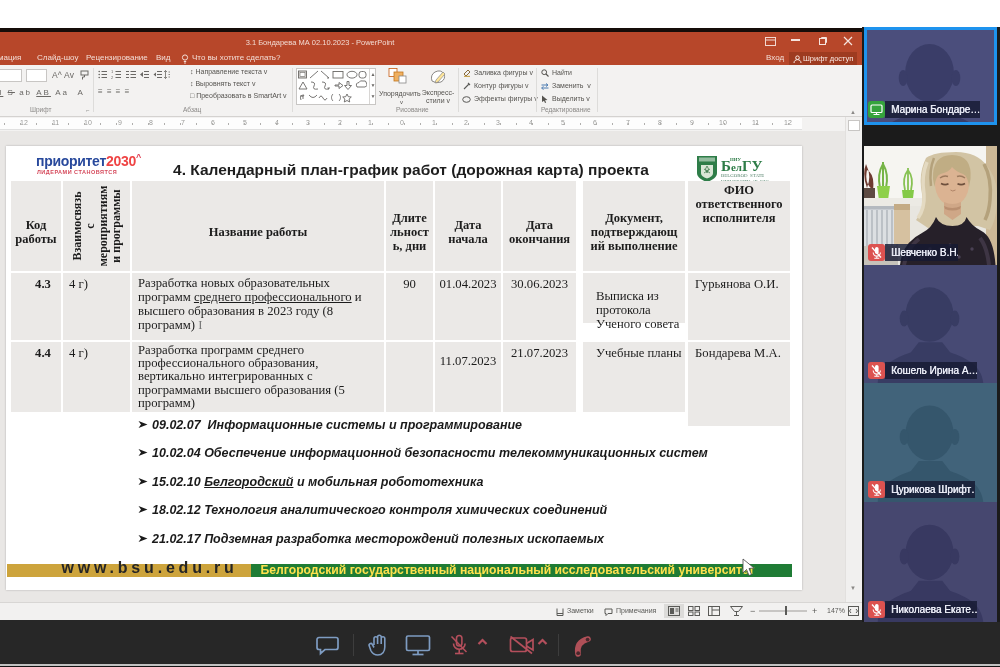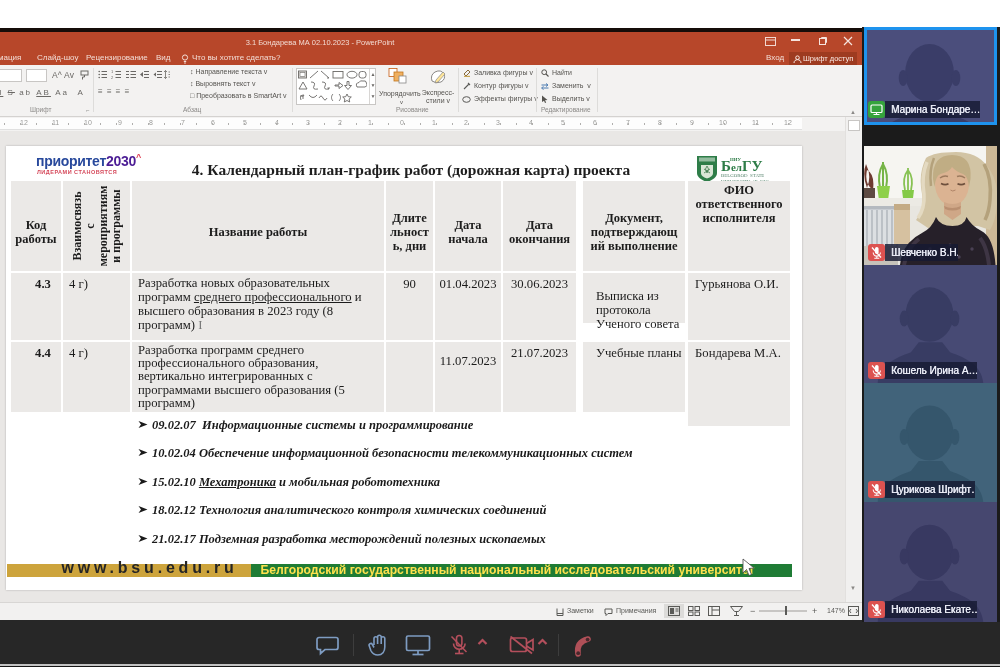--- a/index.html
+++ b/index.html
@@ -22,21 +22,21 @@
   #ruler { position:absolute; left:0; top:117px; width:862px; height:14px; background:#f3f2f1; }
   #rulerwhite { position:absolute; left:0; top:1px; width:802px; height:12px; background:#fdfdfd; border-bottom:1px solid #e0e0e0; }
   .rnum { position:absolute; top:2px; font-size:7px; color:#9a9a98; }
   #canvas { position:absolute; left:0; top:131px; width:845px; height:471px; background:#e9e7e5; }
   #vscroll { position:absolute; left:845px; top:117px; width:17px; height:485px; background:#f1f0ef; border-left:1px solid #e2e0de; }
   #statusbar { position:absolute; left:0; top:602px; width:862px; height:18px; background:#f2f1f0; border-top:1px solid #d8d6d4; font-size:7px; color:#5a5a57; }
 
   
   #slide { position:absolute; left:6px; top:15px; width:796px; height:444px; background:#fff; box-shadow:0 0 2px rgba(0,0,0,.25); }
   .cell { position:absolute; background:#ebe9e7; }
-  .serif { font-family:Liberation Serif, serif; }
+  .serif { font-family:Liberation Sans, sans-serif; }
   .hdr { font-family:"Liberation Serif", serif; font-weight:bold; color:#1c1c1c; font-size:12.5px; line-height:14px; text-align:center; }
   .dat { font-family:"Liberation Serif", serif; color:#1c1c1c; font-size:12.7px; line-height:14px; }
 
   
   #sidebar { position:absolute; left:862px; top:0; width:138px; height:622px; background:#1b1b1b; z-index:3; }
   #sbwhite { position:absolute; left:0; top:0; width:138px; height:27px; background:#fff; }
   .tile { position:absolute; left:2px; width:133px; overflow:hidden; }
   .nlabel { position:absolute; display:flex; align-items:center; height:17px; }
   .nlabel .txt { height:17px; line-height:17px; background:rgba(22,26,50,0.82); color:#eceef8; font-size:10px; text-shadow:0.4px 0 0 currentColor; padding:0 5px 0 6px; white-space:nowrap; overflow:hidden; }
   .icb { width:17px; height:17px; border-radius:3px; flex:0 0 17px; }
@@ -244,21 +244,21 @@
         <div class="rnum" style="left:658px">8</div>
         <div class="rnum" style="left:690px">9</div>
         <div class="rnum" style="left:719px">10</div>
         <div class="rnum" style="left:752px">11</div>
         <div class="rnum" style="left:784px">12</div>
       <div class="abs" style="left:4px;top:6px;width:795px;height:2px;background:repeating-linear-gradient(to right,#b0afad 0 1px,transparent 1px 16px)"></div>
     </div>
     <div id="canvas">
       <div id="slide">
 
-        <div class="abs" style="left:30px;top:6px;font-weight:bold;font-size:14px;letter-spacing:-0.3px"><span style="color:#28499c">приоритет</span><span style="color:#4c1d95">2030</span><span style="color:#de4356;font-size:9px;vertical-align:6px">^</span></div>
+        <div class="abs" style="left:30px;top:6px;font-weight:bold;font-size:14px;letter-spacing:-0.3px"><span style="color:#28499c">приоритет</span><span style="color:#ef4444">2030</span><span style="color:#de4356;font-size:9px;vertical-align:6px">^</span></div>
         <div class="abs" style="left:31px;top:23px;font-size:5.5px;font-weight:bold;color:#d5485a;letter-spacing:0.5px">ЛИДЕРАМИ СТАНОВЯТСЯ</div>
 
         <div class="abs serif" style="left:120px;top:15px;width:570px;text-align:center;font-weight:bold;font-size:15.5px;color:#1e1e1e">4. Календарный план-график работ (дорожная карта) проекта</div>
 
         <div class="abs" style="left:690px;top:10px;width:95px;height:27px">
           <svg width="95" height="27" viewBox="0 0 95 27">
             <path d="M1 0 h20 v17 c0 4 -4 7 -10 9 c-6 -2 -10 -5 -10 -9 Z" fill="#2e7d48"></path>
             <rect x="3" y="1.5" width="16" height="4" fill="#e8f0e8" opacity=".55"></rect>
             <path d="M5 9 h12 v8 c0 3 -3 4.5 -6 5.5 c-3 -1 -6 -2.5 -6 -5.5 Z" fill="#ecf2e6" opacity=".9"></path>
             <path d="M11 10 l1.5 3 -1.5 4 -1.5 -4 Z M8 13 l6 4 M14 13 l-6 4" stroke="#3f7a4c" stroke-width=".8" fill="none"></path>
@@ -300,21 +300,21 @@
 
         <div class="abs serif" style="left:132px;top:265px;font-size:12.5px;font-weight:bold;font-style:italic;color:#1a1a1a;line-height:28.4px">
           <div><svg width="11" height="9" viewBox="0 0 11 9" style="margin-right:3px">
                 <path d="M0.5 1 L9.5 4.5 L0.5 8 L3 4.5 Z" fill="#1a1a1a"></path>
               </svg>09.02.07&nbsp; Информационные системы и программирование</div>
           <div><svg width="11" height="9" viewBox="0 0 11 9" style="margin-right:3px">
                 <path d="M0.5 1 L9.5 4.5 L0.5 8 L3 4.5 Z" fill="#1a1a1a"></path>
               </svg>10.02.04 Обеспечение информационной безопасности телекоммуникационных систем</div>
           <div><svg width="11" height="9" viewBox="0 0 11 9" style="margin-right:3px">
                 <path d="M0.5 1 L9.5 4.5 L0.5 8 L3 4.5 Z" fill="#1a1a1a"></path>
-              </svg>15.02.10 <u>Мехатроника</u> и мобильная робототехника</div>
+              </svg>15.02.10 <u>Белгородский</u> и мобильная робототехника</div>
           <div><svg width="11" height="9" viewBox="0 0 11 9" style="margin-right:3px">
                 <path d="M0.5 1 L9.5 4.5 L0.5 8 L3 4.5 Z" fill="#1a1a1a"></path>
               </svg>18.02.12 Технология аналитического контроля химических соединений</div>
           <div><svg width="11" height="9" viewBox="0 0 11 9" style="margin-right:3px">
                 <path d="M0.5 1 L9.5 4.5 L0.5 8 L3 4.5 Z" fill="#1a1a1a"></path>
               </svg>21.02.17 Подземная разработка месторождений полезных ископаемых</div>
         </div>
 
         <div class="abs" style="left:1px;top:418px;width:244px;height:13px;background:#cda43c"></div>
         <div class="abs" style="left:36px;top:413px;width:215px;text-align:center;font-weight:bold;font-size:16px;color:#262626;letter-spacing:3.8px">www.bsu.edu.ru</div>

